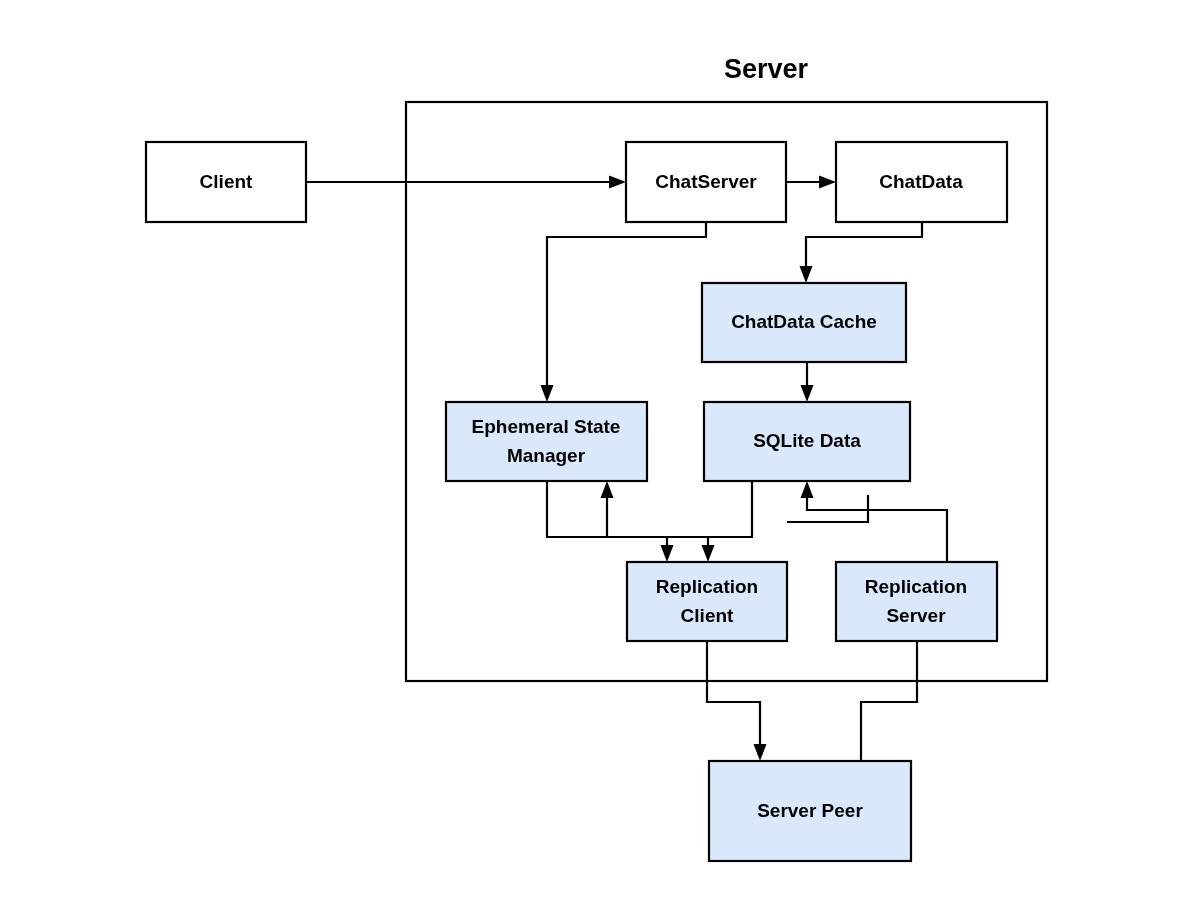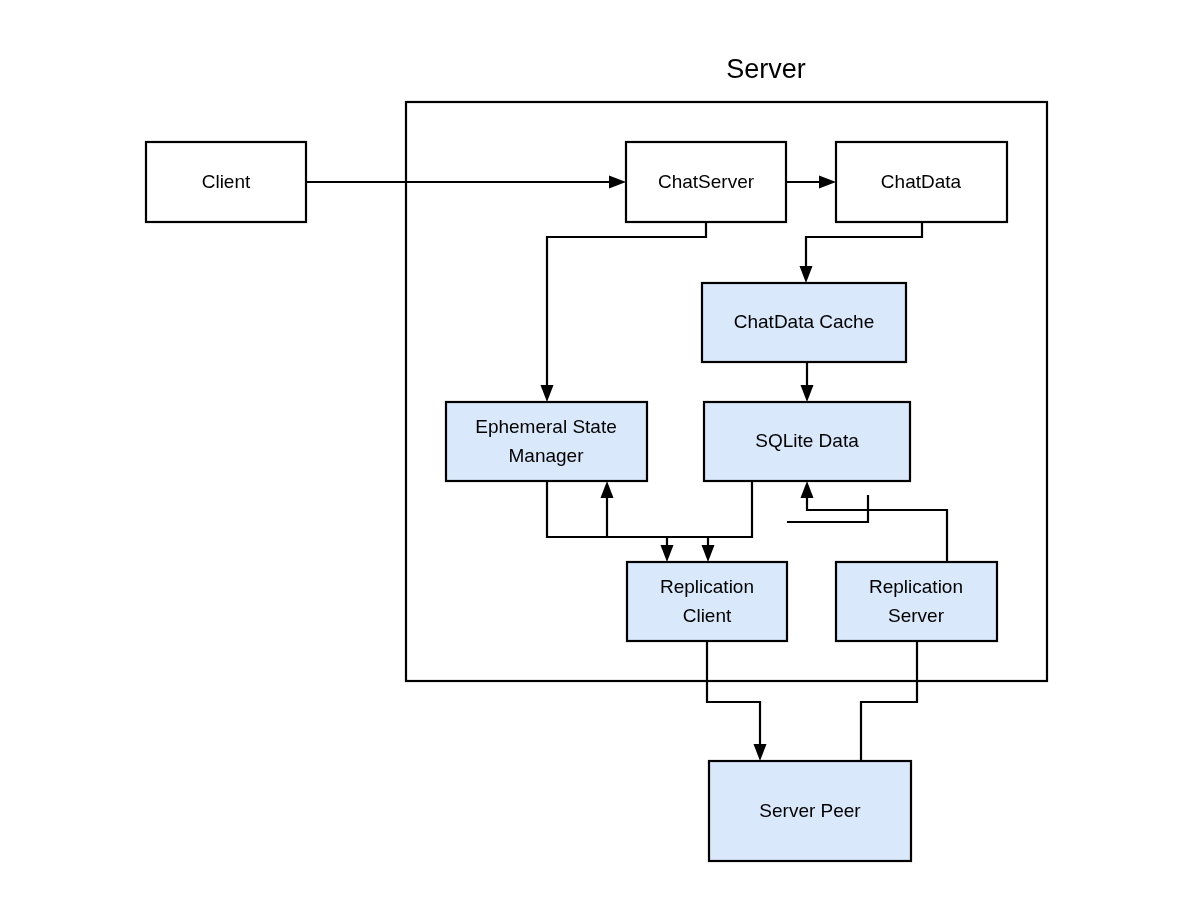--- a/index.html
+++ b/index.html
@@ -11,20 +11,21 @@
   body {
     font-family: "Liberation Sans", sans-serif;
     -webkit-font-smoothing: antialiased;
   }
   #diagram-root {
     position: relative;
     width: 1200px;
     height: 904px;
     background: #ffffff;
     overflow: hidden;
+    font-weight: bold;
   }
   svg#diagram-canvas {
     position: absolute;
     left: 0;
     top: 0;
     width: 1200px;
     height: 904px;
     display: block;
   }
   .node-label {

